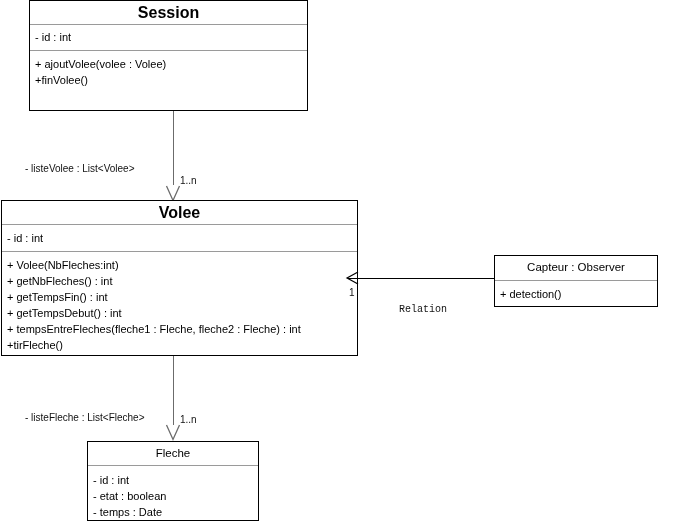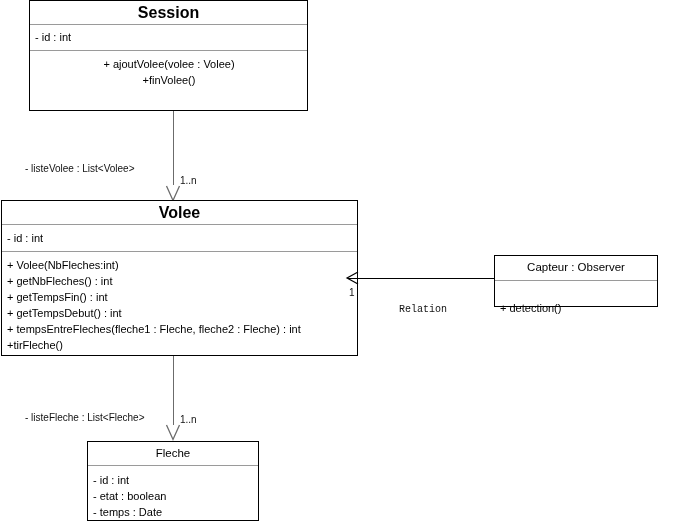--- a/index.html
+++ b/index.html
@@ -91,21 +91,21 @@
 </head>
 <body>
 
 <div id="canvas">
 
   <div class="uml-class" style="left:29px; top:0px; width:279px; height:111px;">
     <div class="uml-title" style="height:23px;">Session</div>
     <div class="uml-compartment" style="height:26px; padding-top:4px;">
       <span class="member">- id : int</span>
     </div>
-    <div class="uml-compartment" style="height:60px;text-align:center;">
+    <div class="uml-compartment" style="height:60px;">
       <span class="member">+ ajoutVolee(volee : Volee)</span>
       <span class="member">+finVolee()</span>
     </div>
   </div>
 
   <div class="edge-line edge-v" style="left:173px; top:111px; width:1px; height:74px;"></div>
   <div class="arrowhead-down" style="left:173px; top:185px;">
     <svg width="22" height="18" viewBox="0 0 22 18" style="position:absolute; left:-11px; top:0;">
       <polyline points="4.5,1 11,15.5 17.5,1" fill="none" stroke="#6b6b6b" stroke-width="1.3"></polyline>
     </svg>
@@ -132,21 +132,21 @@
   <div class="arrowhead-left" style="left:346px; top:278px;">
     <svg width="14" height="16" viewBox="0 0 14 16" style="position:absolute; left:0; top:-8px;">
       <polyline points="12,2 1,8 12,14" fill="none" stroke="#000000" stroke-width="1.2"></polyline>
     </svg>
   </div>
   <div class="mult-label" style="left:349px; top:287px;">1</div>
   <div class="edge-label" style="left:399px; top:304px;font-family:Liberation Mono, monospace;">Relation</div>
 
   <div class="uml-class" style="left:494px; top:255px; width:164px; height:52px;">
     <div class="uml-title plain" style="height:24px;">Capteur : Observer</div>
-    <div class="uml-compartment" style="height:28px; padding-top:19px;">
+    <div class="uml-compartment" style="height:28px; padding-top:5px;">
       <span class="member">+ detection()</span>
     </div>
   </div>
 
   <div class="edge-line edge-v" style="left:173px; top:356px; width:1px; height:69px;"></div>
   <div class="arrowhead-down" style="left:173px; top:424px;">
     <svg width="22" height="18" viewBox="0 0 22 18" style="position:absolute; left:-11px; top:0;">
       <polyline points="4.5,1 11,15.5 17.5,1" fill="none" stroke="#6b6b6b" stroke-width="1.3"></polyline>
     </svg>
   </div>

